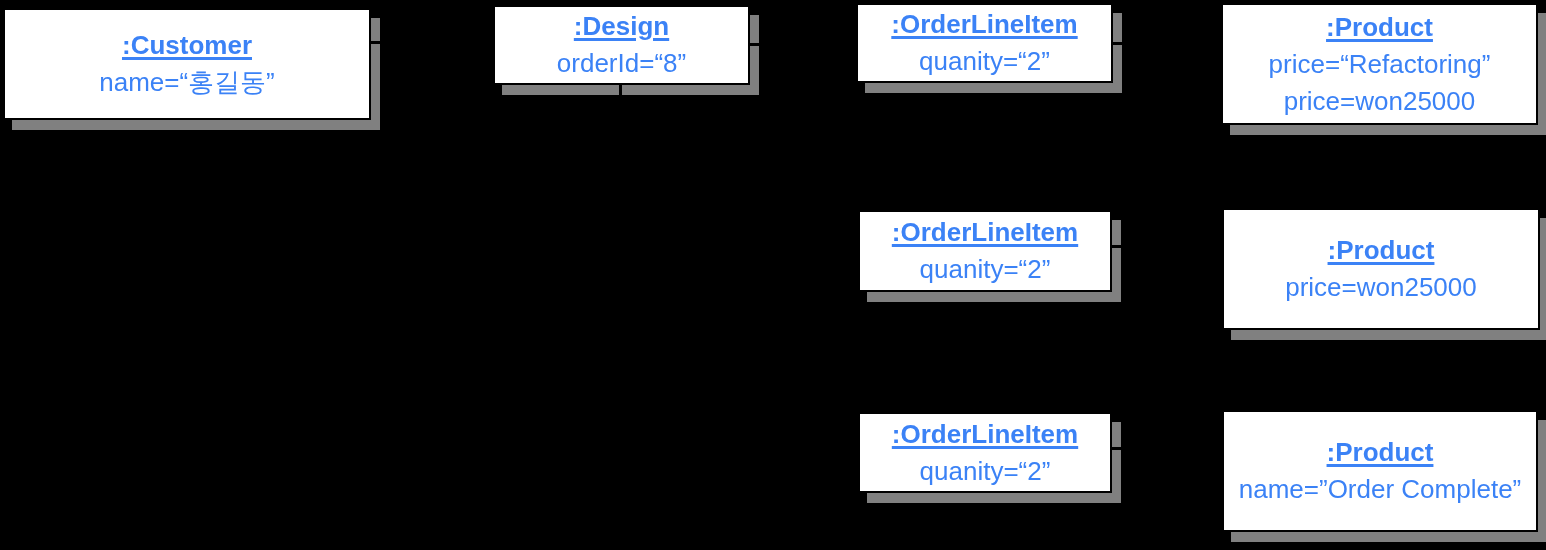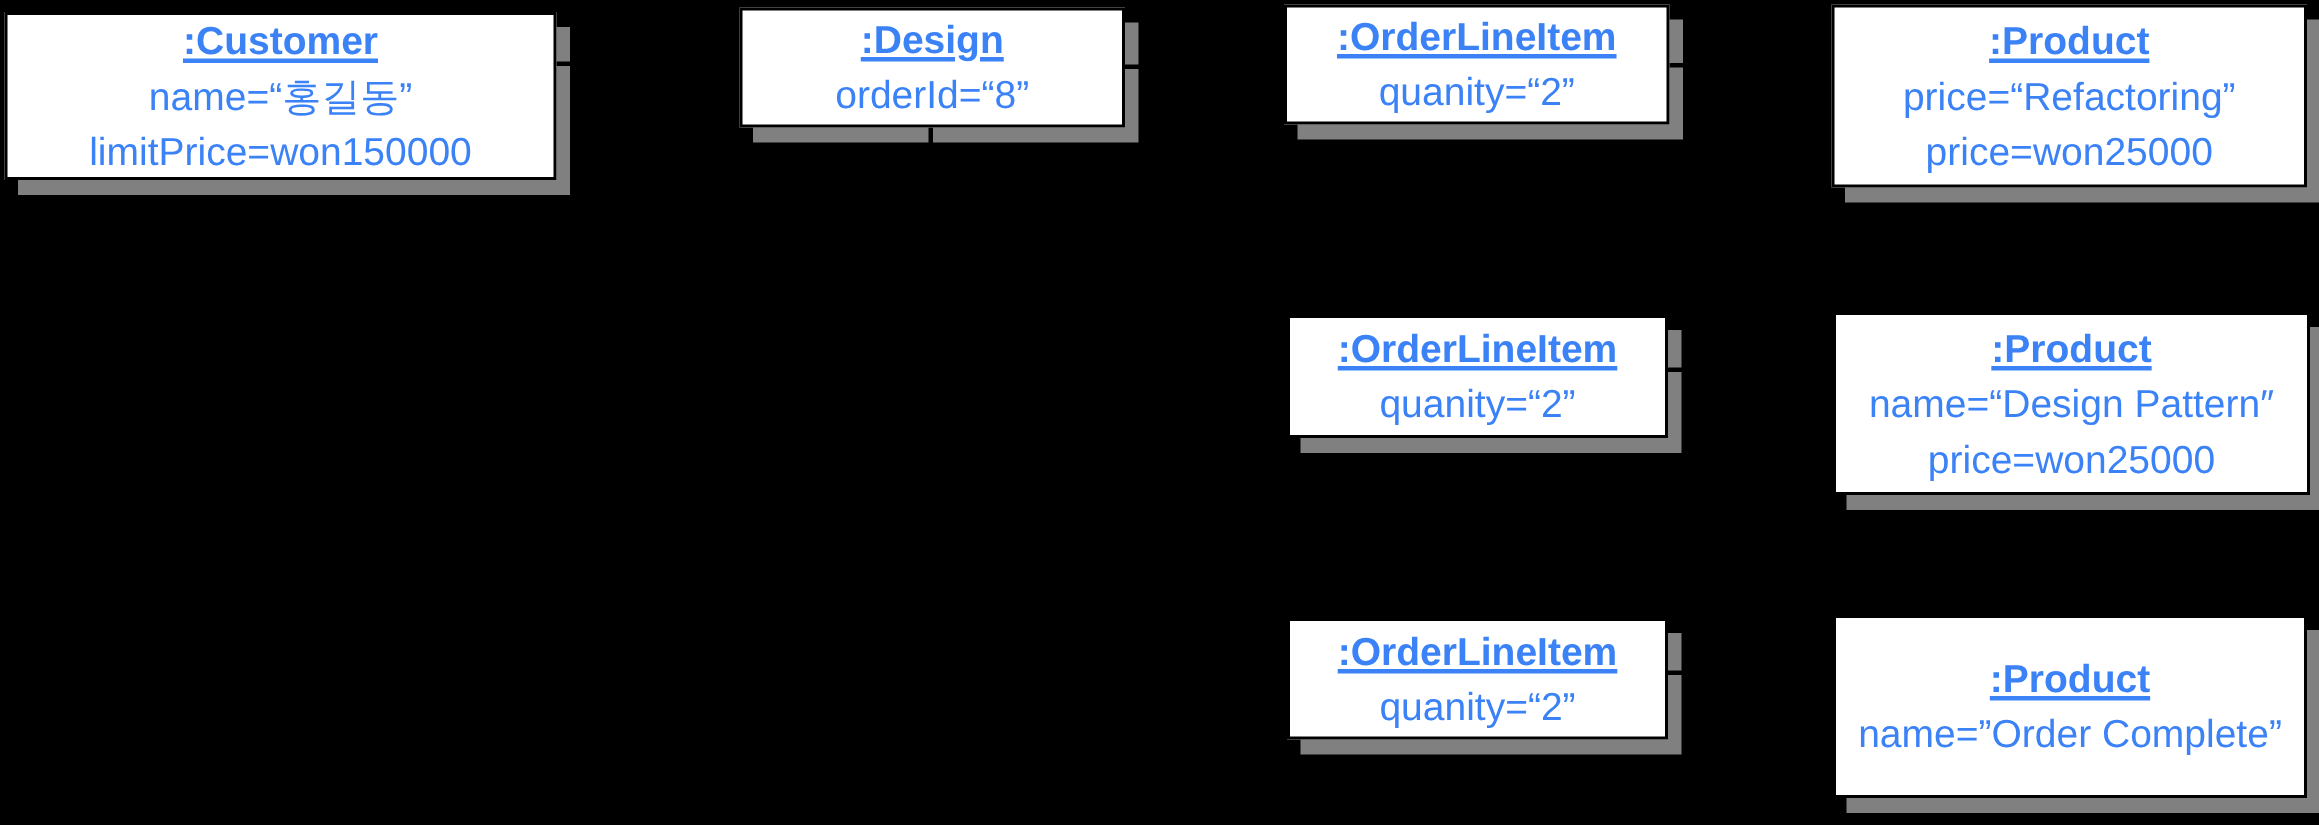--- a/index.html
+++ b/index.html
@@ -63,21 +63,20 @@
   <div class="connector" style="left:619px;  top:84px;  width:3px;   height:366px;"></div>
   <div class="connector" style="left:619px;  top:246px; width:241px; height:3px;"></div>
   <div class="connector" style="left:619px;  top:447px; width:241px; height:3px;"></div>
   <div class="connector" style="left:1111px; top:42px;  width:112px; height:3px;"></div>
   <div class="connector" style="left:1110px; top:245px; width:114px; height:3px;"></div>
   <div class="connector" style="left:1110px; top:447px; width:114px; height:3px;"></div>
 
   <div class="obj" style="left:3px; top:8px; width:368px; height:112px;">
     <div class="title">:Customer</div>
     <div class="attr">name=“홍길동”</div>
-    <div class="attr">limitPrice=won150000</div>
   </div>
 
   <div class="obj" style="left:493px; top:5px; width:257px; height:80px;">
     <div class="title">:Design</div>
     <div class="attr">orderId=“8”</div>
   </div>
 
   <div class="obj" style="left:856px; top:3px; width:257px; height:80px;">
     <div class="title">:OrderLineItem</div>
     <div class="attr">quanity=“2”</div>
@@ -89,21 +88,20 @@
     <div class="attr">price=won25000</div>
   </div>
 
   <div class="obj" style="left:858px; top:210px; width:254px; height:82px;">
     <div class="title">:OrderLineItem</div>
     <div class="attr">quanity=“2”</div>
   </div>
 
   <div class="obj" style="left:1222px; top:208px; width:318px; height:122px;">
     <div class="title">:Product</div>
-    <div class="attr">name=“Design Pattern″</div>
     <div class="attr">price=won25000</div>
   </div>
 
   <div class="obj" style="left:858px; top:412px; width:254px; height:81px;">
     <div class="title">:OrderLineItem</div>
     <div class="attr">quanity=“2”</div>
   </div>
 
   <div class="obj" style="left:1222px; top:410px; width:316px; height:122px;">
     <div class="title">:Product</div>

